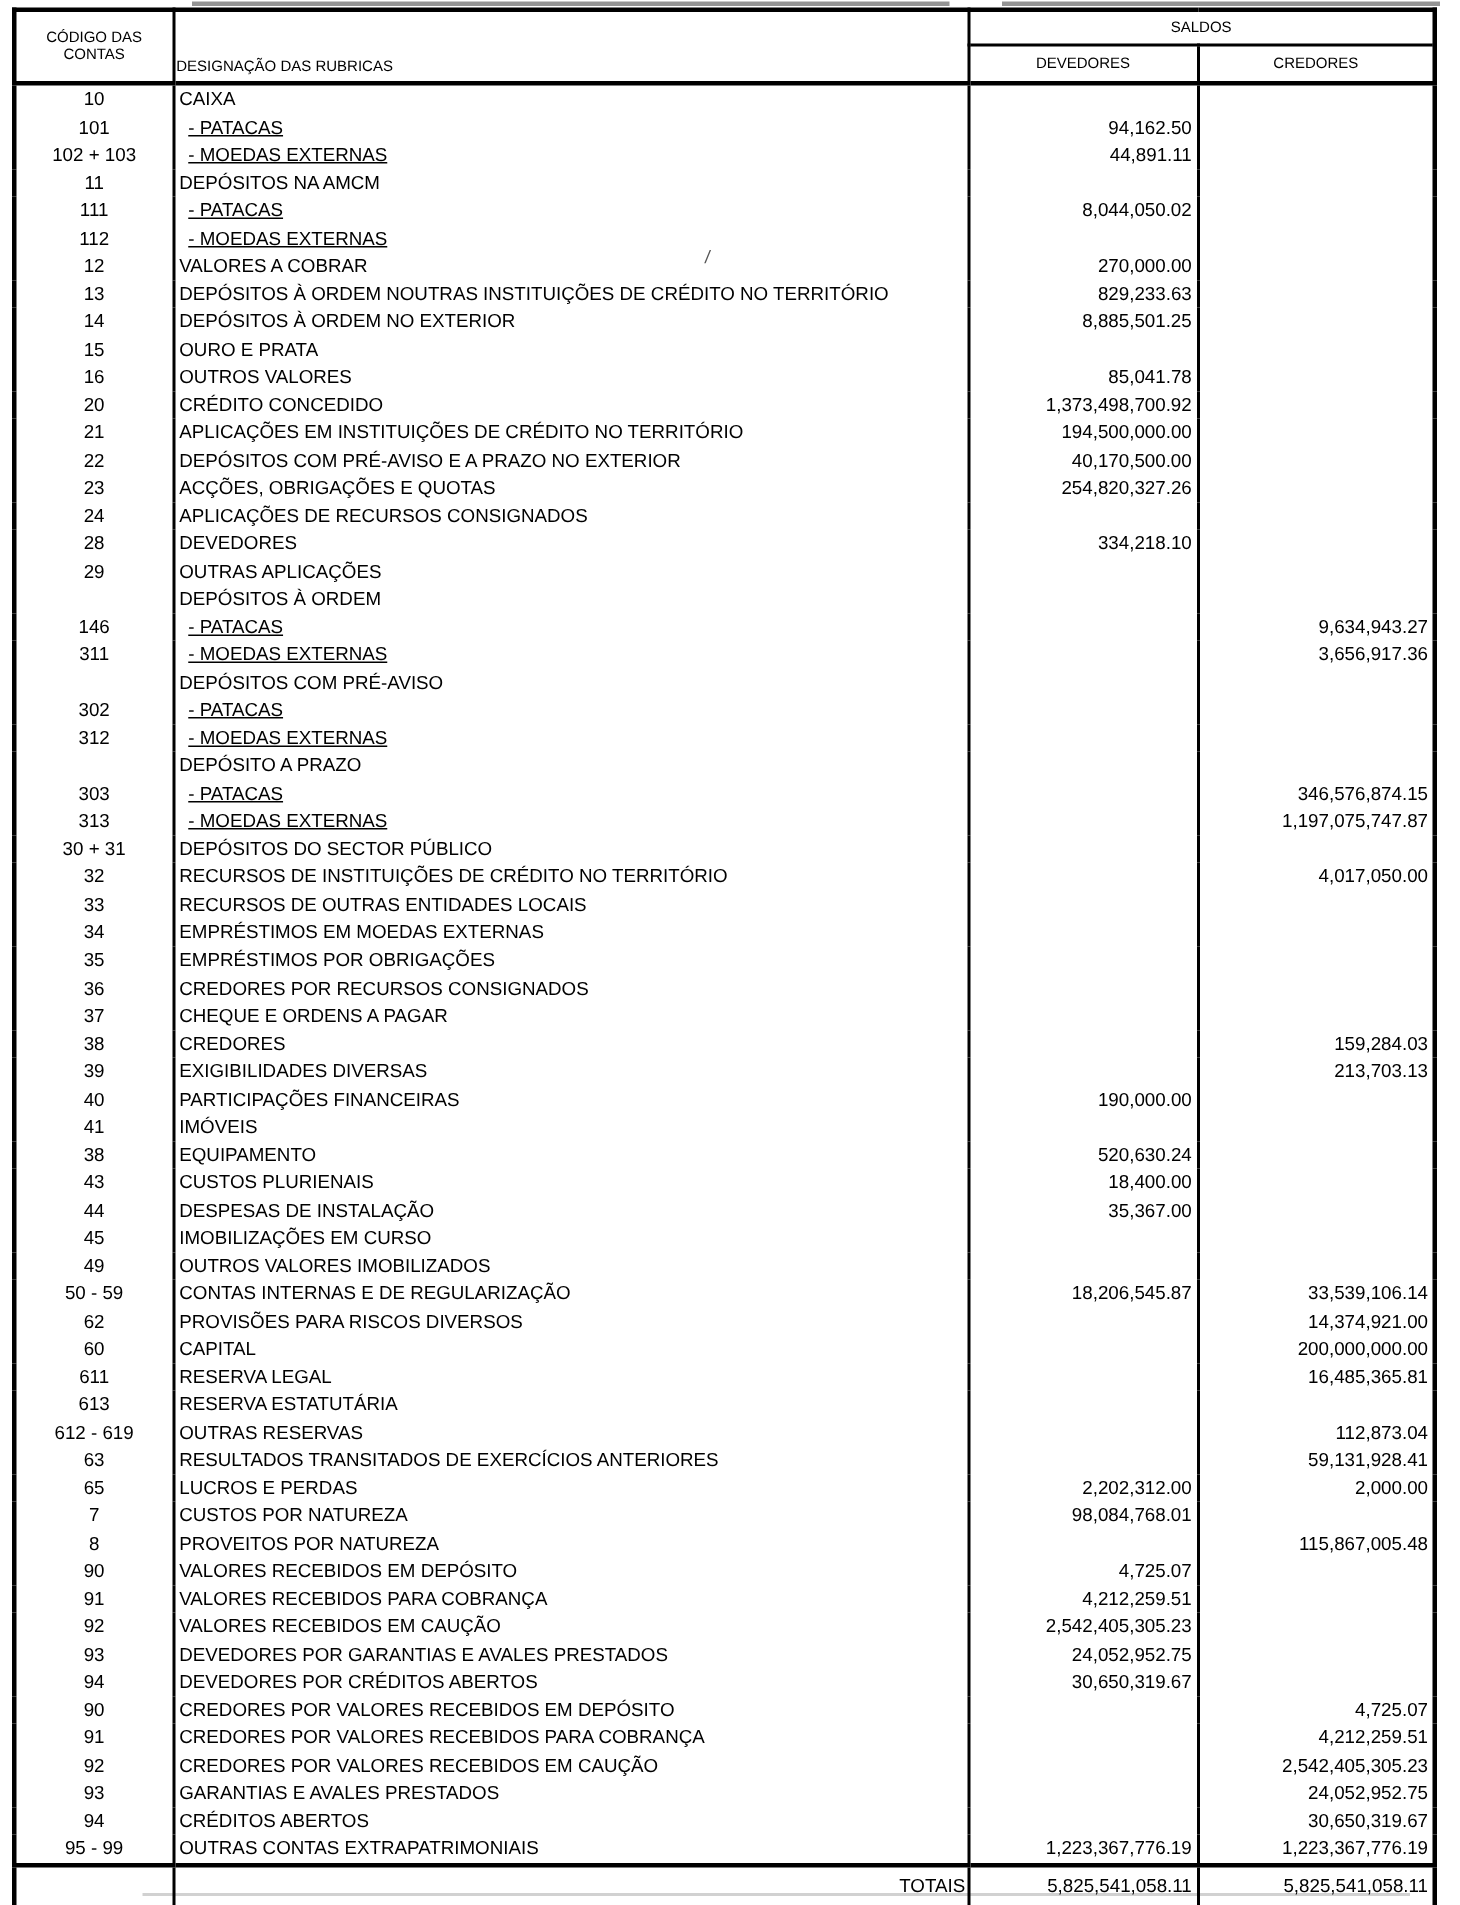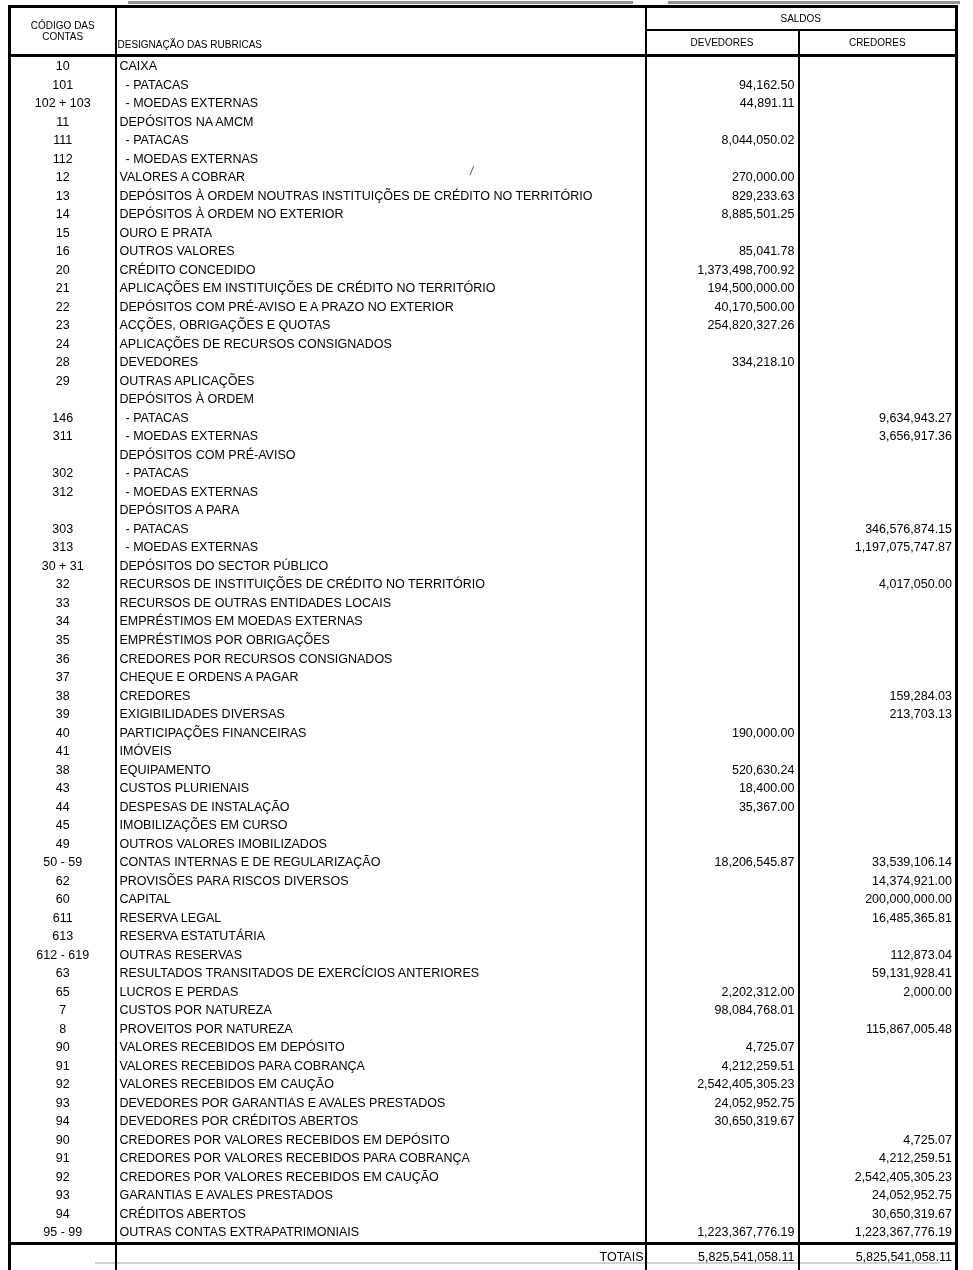--- a/index.html
+++ b/index.html
@@ -48,21 +48,21 @@
 
   
   tbody tr{height:18.52px;}
   tbody td{font-size:12.5px;line-height:18.52px;padding:0;}
   td.code{
     text-align:center;border-right:2px solid #000;
   }
   td.desig{
     text-align:left;padding-left:3px;border-right:2px solid #000;
   }
-  td.desig.indent{padding-left:9px;}
+  td.desig.indent{padding-left:9px;text-decoration:underline;}
   td.num{text-align:right;padding-right:3px;}
   td.dev{border-right:2px solid #000;}
 
   
   tfoot tr{height:23px;}
   tfoot td{
     border-top:3px solid #000;font-size:12.5px;line-height:23px;
   }
   tfoot td.t-code{border-right:2px solid #000;}
   tfoot td.t-label{text-align:right;border-right:2px solid #000;}
@@ -248,21 +248,21 @@
           <td class="num cred"></td>
         </tr>
         <tr>
           <td class="code">312</td>
           <td class="desig indent">- MOEDAS EXTERNAS</td>
           <td class="num dev"></td>
           <td class="num cred"></td>
         </tr>
         <tr>
           <td class="code"></td>
-          <td class="desig">DEPÓSITOS A PARA</td>
+          <td class="desig">DEPÓSITO A PRAZO</td>
           <td class="num dev"></td>
           <td class="num cred"></td>
         </tr>
         <tr>
           <td class="code">303</td>
           <td class="desig indent">- PATACAS</td>
           <td class="num dev"></td>
           <td class="num cred">346,576,874.15</td>
         </tr>
         <tr>

